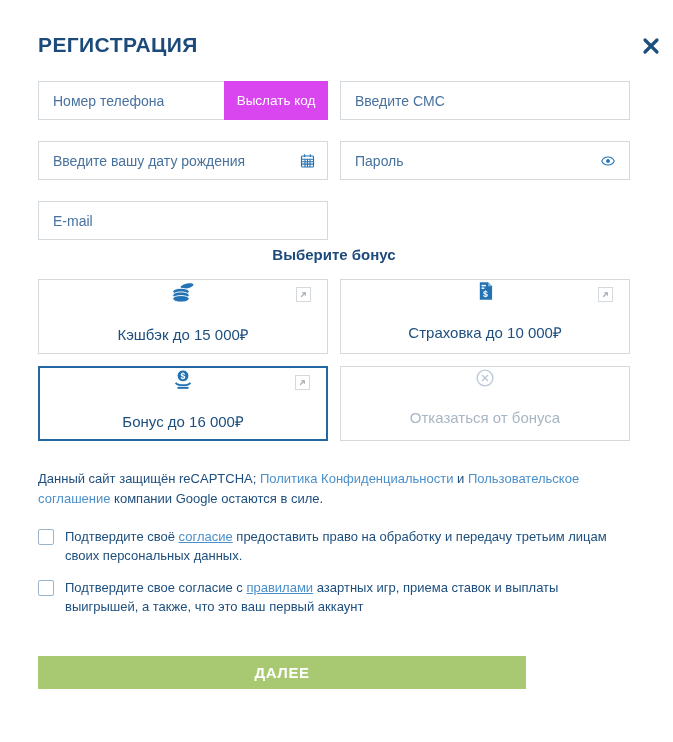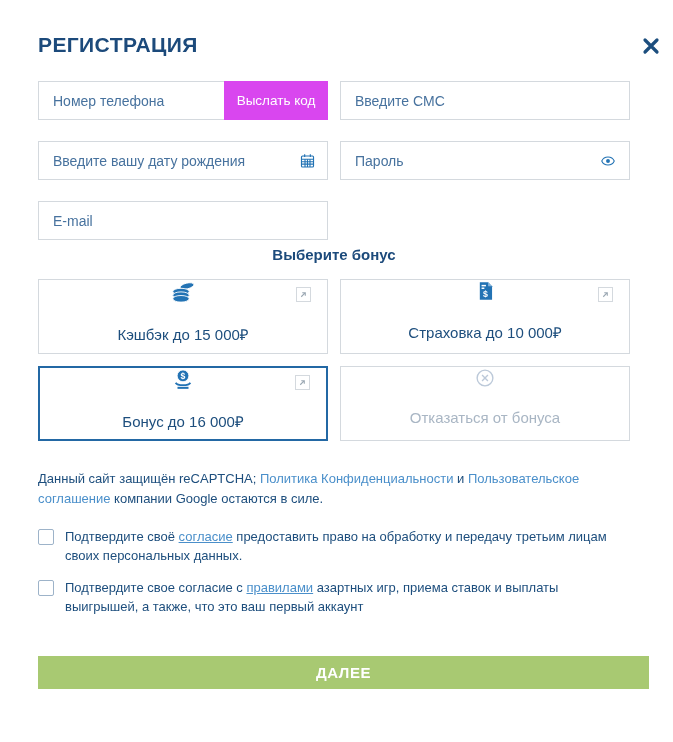--- a/index.html
+++ b/index.html
@@ -97,21 +97,21 @@
   .consent-row { display: flex; gap: 11px; margin-bottom: 13px; }
   .checkbox {
     flex: 0 0 auto; width: 16px; height: 16px; margin-top: 2px;
     border: 1px solid #9db3c9; border-radius: 2px; background: #fff; cursor: pointer;
   }
   .consent-text { font-size: 13px; line-height: 19px; color: #1d4e7d; }
   .consent-text .link { color: #4a8fca; text-decoration: underline; cursor: pointer; }
 
   
   .submit-btn {
-    display: block; margin-top: 40px; width: 611px; height: 33px;
+    display: block; margin-top: 40px; width: 488px; height: 33px;
     background: #a8c972; border: none; cursor: pointer;
     color: #fff; font-weight: bold; font-size: 15px; letter-spacing: .6px;
     font-family: "Liberation Sans", sans-serif;
   }
 </style>
 </head>
 <body>
 
 <div class="modal">
 

